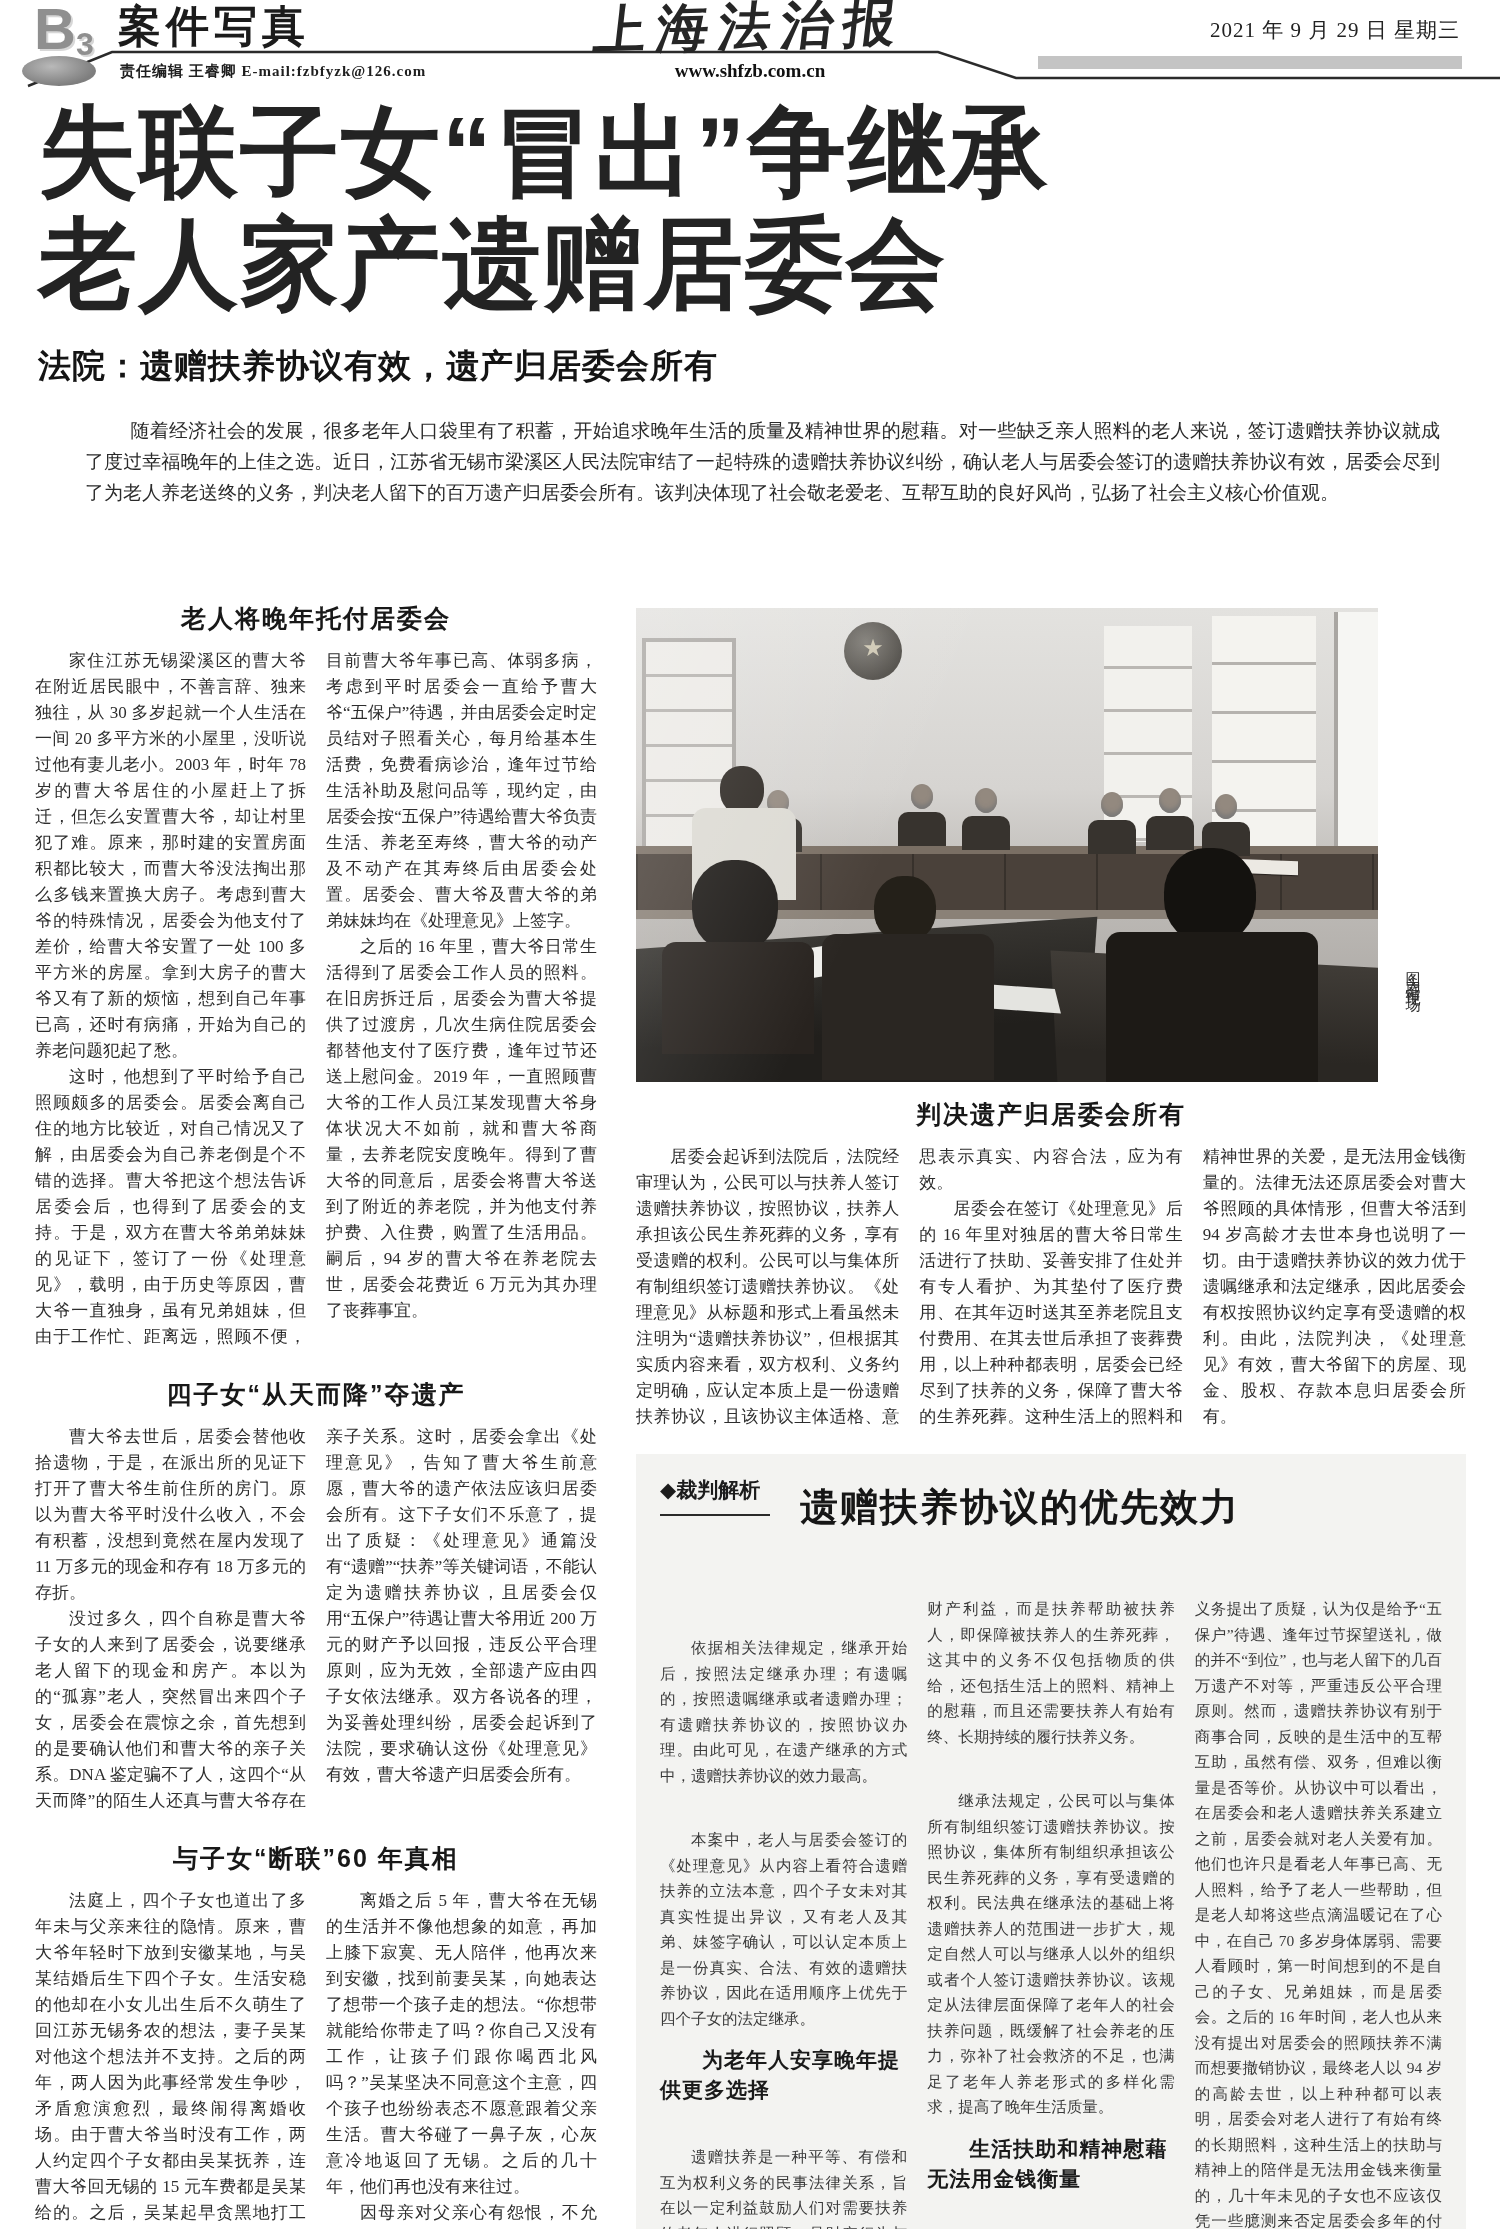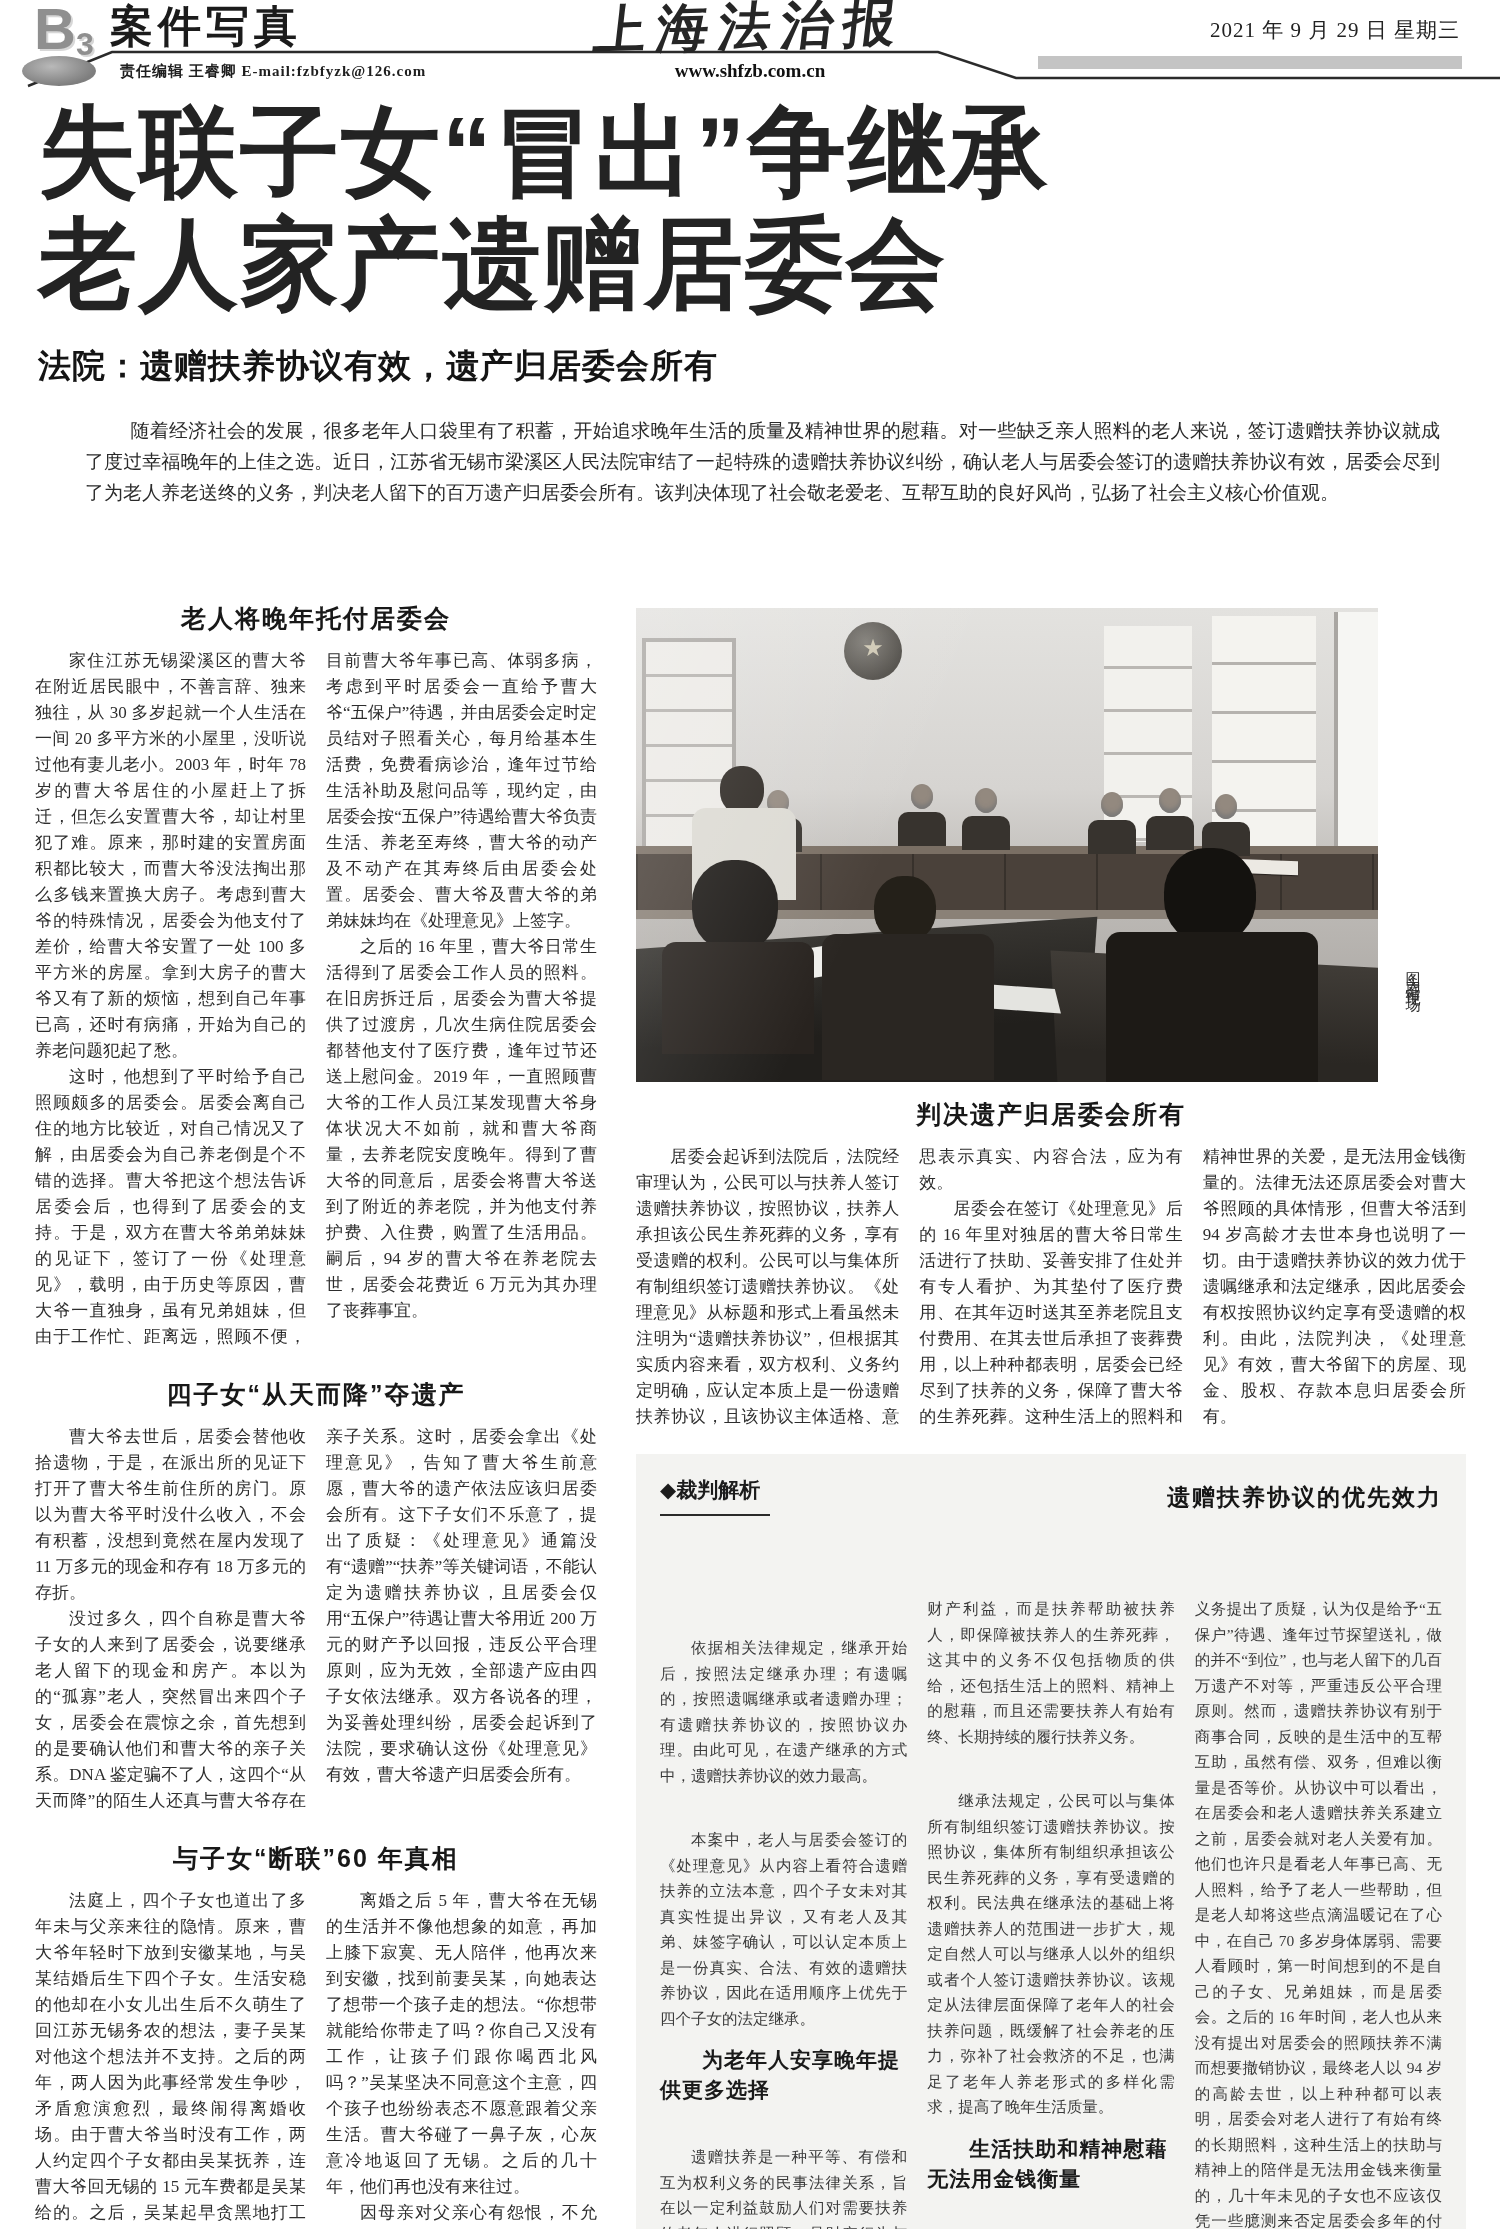--- a/index.html
+++ b/index.html
@@ -8,21 +8,21 @@
   .sans{font-family:"Liberation Sans","DejaVu Sans",sans-serif;}
 
   
   .hdr{position:absolute;top:0;left:0;width:1500px;height:92px;}
   .hdr-rules{position:absolute;top:0;left:0;}
   .ed-ball{position:absolute;left:22px;top:56px;width:74px;height:30px;border-radius:50%;
            background:radial-gradient(ellipse at 40% 35%,#b9b9b9,#7e7e7e 70%);}
   .ed-code{position:absolute;left:34px;top:0px;font-family:"Liberation Sans","DejaVu Sans",sans-serif;
            font-weight:900;color:#8f8f8f;font-size:58px;line-height:58px;text-shadow:2px 2px 0 #d7d7d7;}
   .ed-code .no{font-size:32px;vertical-align:-6px;letter-spacing:0;}
-  .sec-name{position:absolute;left:110px;top:4px;margin:0;font-size:43px;line-height:44px;font-weight:900;
+  .sec-name{position:absolute;left:118px;top:4px;margin:0;font-size:43px;line-height:44px;font-weight:900;
             color:#1b1b1b;letter-spacing:5px;font-family:"Liberation Sans","DejaVu Sans",sans-serif;}
   .editor{position:absolute;left:120px;top:62px;font-size:15px;font-weight:700;color:#1f1f1f;letter-spacing:1px;}
   .paper{position:absolute;left:0;right:0;top:0;text-align:center;margin:0;font-size:52px;line-height:54px;
          font-weight:900;color:#262626;letter-spacing:10px;}
   .paper span{display:inline-block;transform:skewX(-8deg) rotate(-1.5deg);}
   .site{position:absolute;left:0;right:0;top:60px;text-align:center;font-size:19px;font-weight:700;color:#111;}
   .dateline{position:absolute;right:40px;top:16px;font-size:21px;color:#222;letter-spacing:1px;}
   .grey-bar{position:absolute;right:38px;top:56px;width:424px;height:13px;background:#c4c4c4;}
 
   
@@ -98,22 +98,22 @@
              font-size:15px;letter-spacing:5px;color:#2c2c2c;}
 
   
   .verdict{margin-top:2px;}
 
   
   .box{margin-top:24px;background:#f3f3f1;padding:14px 24px 20px 24px;}
   .box-head{position:relative;height:128px;}
   .box-label{position:absolute;left:0;top:8px;font-family:"Liberation Sans","DejaVu Sans",sans-serif;
              font-weight:800;font-size:21px;color:#1c1c1c;border-bottom:2px solid #2a2a2a;padding:0 10px 10px 0;}
-  .box-headline{position:absolute;left:140px;right:0;top:14px;margin:0;text-align:right;
-                font-family:"Liberation Sans","DejaVu Sans",sans-serif;font-weight:800;font-size:23px;
+  .box-headline{position:absolute;left:140px;right:0;top:14px;margin:0;text-align:left;
+                font-family:"Liberation Sans","DejaVu Sans",sans-serif;font-weight:800;font-size:38px;
                 color:#161616;letter-spacing:2px;}
   .box-cols p{font-size:15.5px;line-height:25.5px;color:#3a3a3a;margin-top:39px;}
   .box-cols h3{margin:14px 0 10px 0;font-family:"Liberation Sans","DejaVu Sans",sans-serif;font-weight:800;
                font-size:21px;line-height:30px;color:#1a1a1a;text-indent:2em;text-align:left;letter-spacing:1px;}
   .box-cols .src{text-align:right;text-indent:0;margin-top:4px;padding-right:6px;}
 </style>
 </head>
 <body>
 
 <div class="page">

